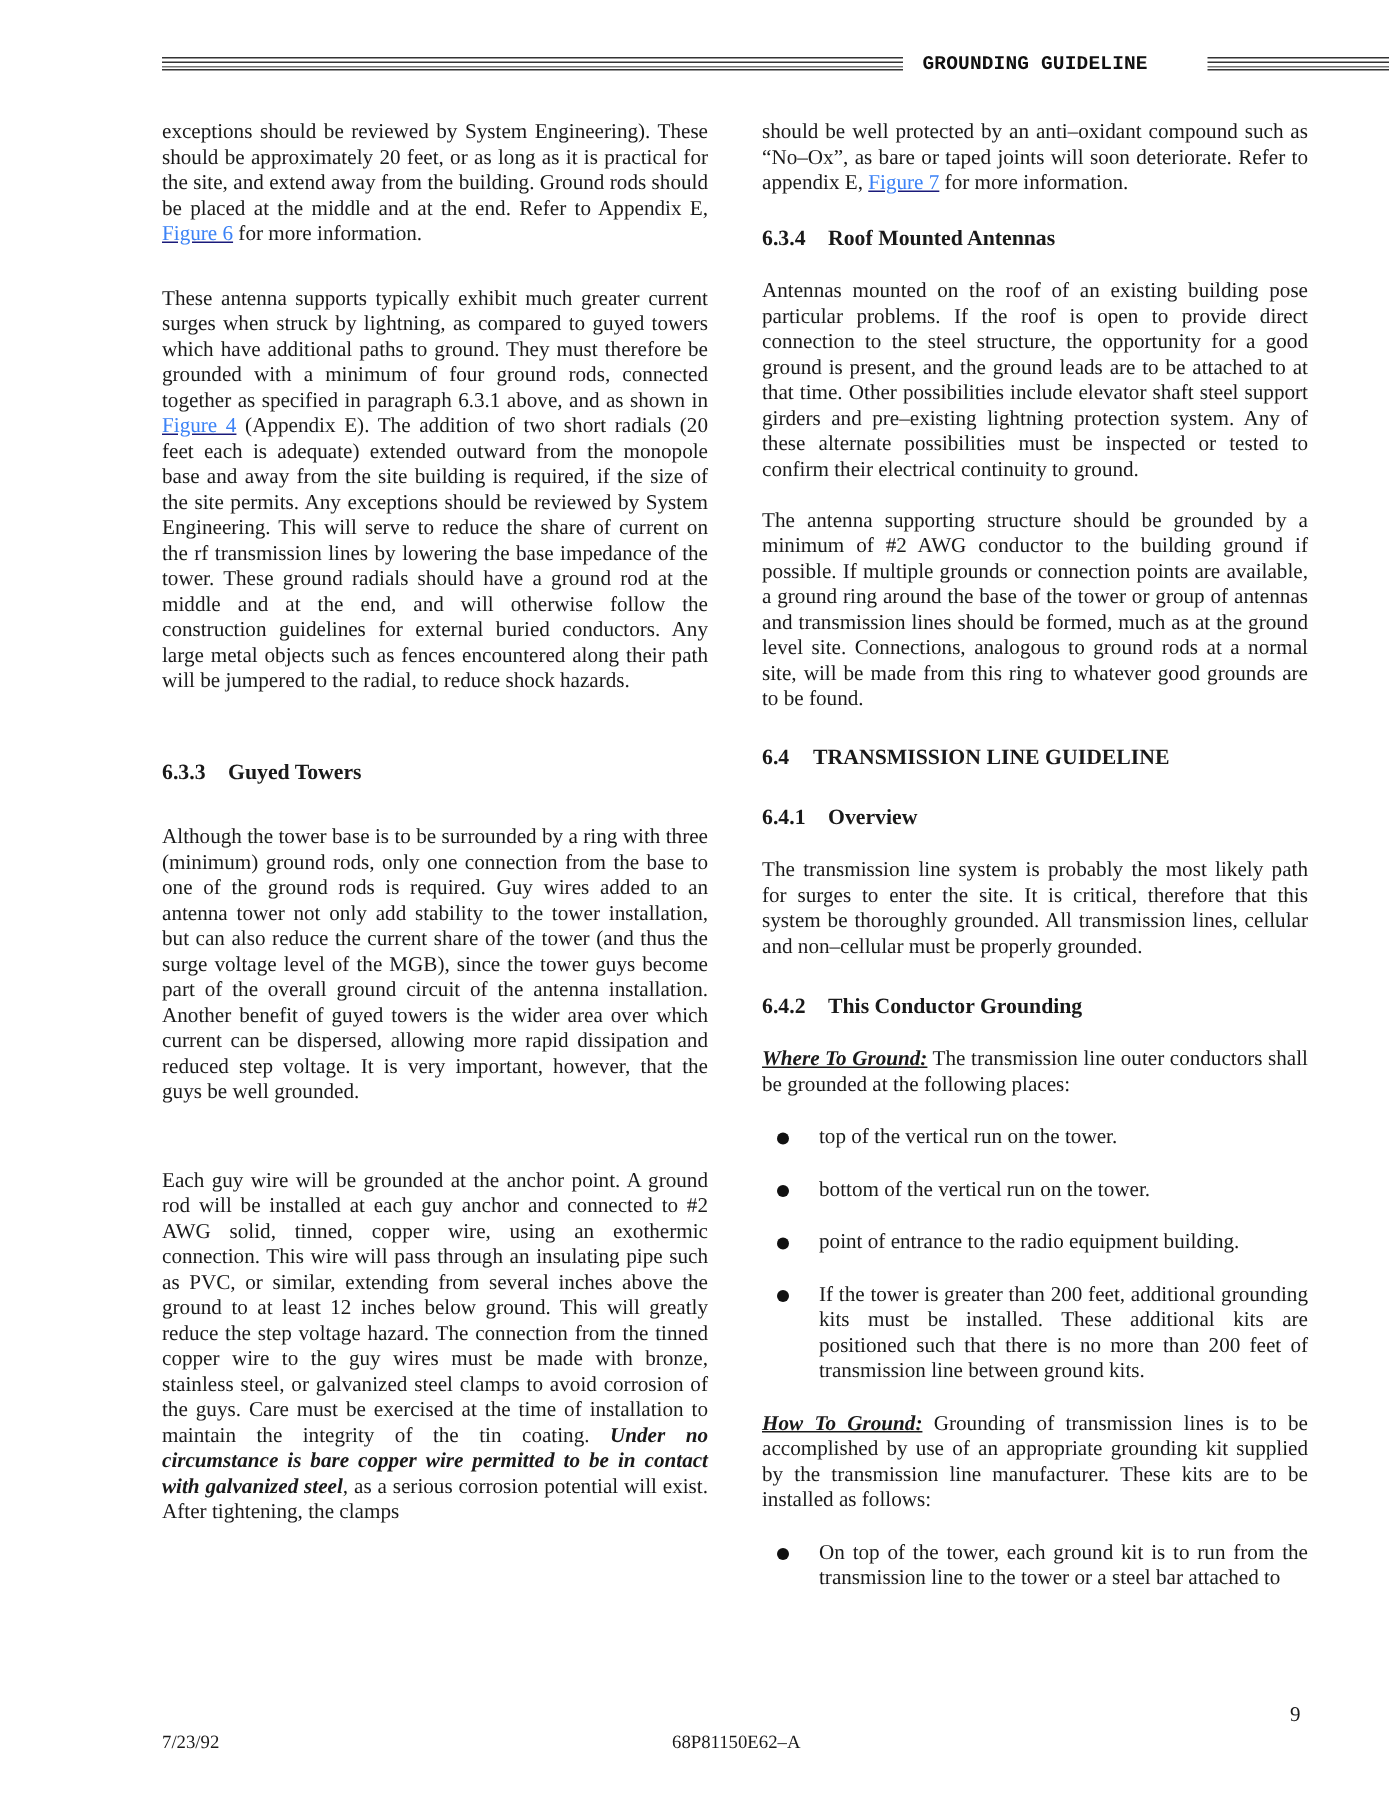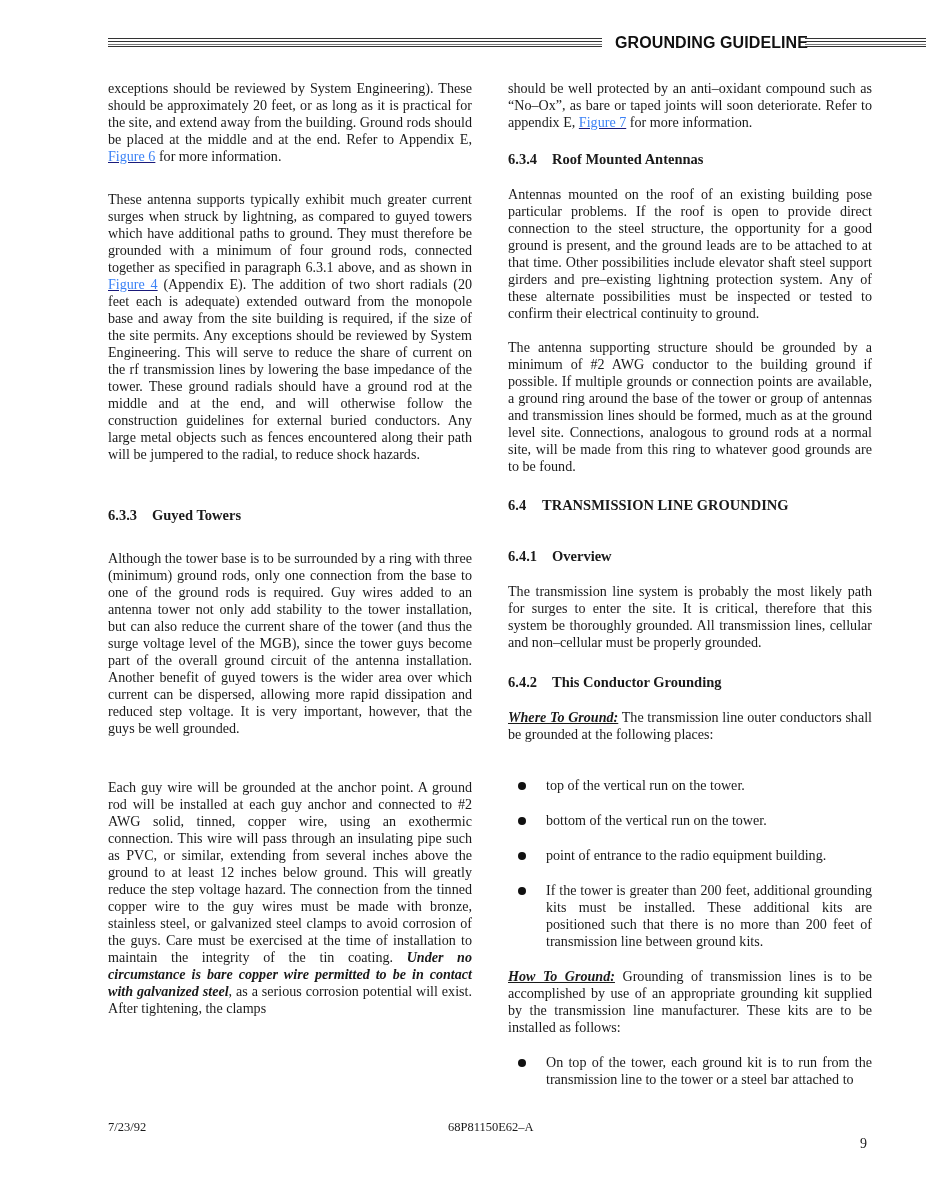--- a/index.html
+++ b/index.html
@@ -3,35 +3,35 @@
   <meta charset="utf-8">
   <style>
     html, body { margin: 0; padding: 0; background: #ffffff; }
     body { width: 926px; height: 1198px; position: relative; overflow: hidden;
            font-family: "Liberation Serif", "DejaVu Serif", serif; color: #1a1a1a; }
     .header { position: absolute; top: 34px; left: 108px; width: 818px; height: 18px; }
     .rule { position: absolute; top: 4px; height: 9px; }
     .rule .l { position: absolute; left: 0; right: 0; height: 1px; background: #333; }
     .rule-left { left: 0; width: 494px; }
     .rule-right { left: 697px; right: 0; }
-    .header-title { position: absolute; left: 507px; top: 0; font-family: Liberation Sans, sans-serif;
-                    font-weight: bold; font-size: 16px; letter-spacing: 0.1px; color: #111; line-height: 18px; }
+    .header-title { position: absolute; left: 507px; top: 0; font-family: Liberation Mono, monospace;
+                    font-weight: bold; font-size: 13px; letter-spacing: 0.1px; color: #111; line-height: 18px; }
     .col { position: absolute; top: 80px; width: 364px; font-size: 14.1px; line-height: 17px; }
     .col-left { left: 108px; }
     .col-right { left: 508px; }
     p { margin: 0; text-align: justify; }
     .h { font-weight: bold; font-size: 14.5px; margin: 0; }
     .h .num { display: inline-block; width: 44px; }
     a.link { color: #3b82f6; text-decoration: underline; text-decoration-color: #1a1a7a; }
     .lead { font-weight: bold; font-style: italic; text-decoration: underline; }
     .bi { font-weight: bold; font-style: italic; }
     ul.bullets { list-style: none; margin: 0; padding: 0; }
     ul.bullets li { position: relative; padding-left: 38px; text-align: justify; }
     ul.bullets li .dot { position: absolute; left: 10px; top: 5px; width: 8px; height: 8px; border-radius: 50%; background: #111; }
-    .footer { position: absolute; top: 1120px; font-size: 12.5px; font-family: "Liberation Serif", serif; }
+    .footer { position: absolute; top: 1154px; font-size: 12.5px; font-family: "Liberation Serif", serif; }
     .f-date { left: 108px; }
     .f-doc { left: 448px; }
     .f-page { left: 860px; font-size: 14px; top: 1136px; }
   </style>
 </head>
 <body>
 
 <div class="header">
   <div class="rule rule-left">
     <div class="l" style="top:0"></div>
@@ -58,28 +58,28 @@
   <p style="margin-top:42px;"><span>Each guy wire will be grounded at the anchor point. A ground rod will be installed at each guy anchor and connected to #2 AWG solid, tinned, copper wire, using an exothermic connection. This wire will pass through an insulating pipe such as PVC, or similar, extending from several inches above the ground to at least 12 inches below ground. This will greatly reduce the step voltage hazard. The connection from the tinned copper wire to the guy wires must be made with bronze, stainless steel, or galvanized steel clamps to avoid corrosion of the guys. Care must be exercised at the time of installation to maintain the integrity of the tin coating. </span><span class="bi">Under no circumstance is bare copper wire permitted to be in contact with galvanized steel</span><span>, as a serious corrosion potential will exist. After tightening, the clamps</span></p>
 </div>
 
 <div class="col col-right">
   <p><span>should be well protected by an anti–oxidant compound such as “No–Ox”, as bare or taped joints will soon deteriorate. Refer to appendix E, </span><a class="link">Figure 7</a><span> for more information.</span></p>
 
   <h3 class="h" style="margin-top:20px;"><span class="num">6.3.4</span><span>Roof Mounted Antennas</span></h3>
   <p style="margin-top:18px;">Antennas mounted on the roof of an existing building pose particular problems. If the roof is open to provide direct connection to the steel structure, the opportunity for a good ground is present, and the ground leads are to be attached to at that time. Other possibilities include elevator shaft steel support girders and pre–existing lightning protection system. Any of these alternate possibilities must be inspected or tested to confirm their electrical continuity to ground.</p>
   <p style="margin-top:17px;">The antenna supporting structure should be grounded by a minimum of #2 AWG conductor to the building ground if possible. If multiple grounds or connection points are available, a ground ring around the base of the tower or group of antennas and transmission lines should be formed, much as at the ground level site. Connections, analogous to ground rods at a normal site, will be made from this ring to whatever good grounds are to be found.</p>
 
-  <h2 class="h" style="margin-top:22px;"><span class="num h4" style="width:34px;display:inline-block">6.4</span><span>TRANSMISSION LINE GROUNDING</span></h2>
-  <h3 class="h" style="margin-top:34px;"><span class="num">6.4.1</span><span>Overview</span></h3>
+  <h2 class="h" style="margin-top:22px;"><span class="num h4" style="width:34px;display:inline-block">6.4</span><span>TRANSMISSION LINE GUIDELINE</span></h2>
+  <h3 class="h" style="margin-top:23px;"><span class="num">6.4.1</span><span>Overview</span></h3>
   <p style="margin-top:18px;">The transmission line system is probably the most likely path for surges to enter the site. It is critical, therefore that this system be thoroughly grounded. All transmission lines, cellular and non–cellular must be properly grounded.</p>
 
   <h3 class="h" style="margin-top:23px;"><span class="num">6.4.2</span><span>This Conductor Grounding</span></h3>
   <p style="margin-top:18px;"><span class="lead">Where To Ground:</span><span> The transmission line outer conductors shall be grounded at the following places:</span></p>
 
-  <ul class="bullets" style="margin-top:34px;">
+  <ul class="bullets" style="margin-top:18px;">
     <li style="margin-bottom:18px;"><span class="dot"></span><span>top of the vertical run on the tower.</span></li>
     <li style="margin-bottom:18px;"><span class="dot"></span><span>bottom of the vertical run on the tower.</span></li>
     <li style="margin-bottom:18px;"><span class="dot"></span><span>point of entrance to the radio equipment building.</span></li>
     <li><span class="dot"></span><span>If the tower is greater than 200 feet, additional grounding kits must be installed. These additional kits are positioned such that there is no more than 200 feet of transmission line between ground kits.</span></li>
   </ul>
 
   <p style="margin-top:18px;"><span class="lead">How To Ground:</span><span> Grounding of transmission lines is to be accomplished by use of an appropriate grounding kit supplied by the transmission line manufacturer. These kits are to be installed as follows:</span></p>
 
   <ul class="bullets" style="margin-top:18px;">
     <li><span class="dot"></span><span>On top of the tower, each ground kit is to run from the transmission line to the tower or a steel bar attached to</span></li>

